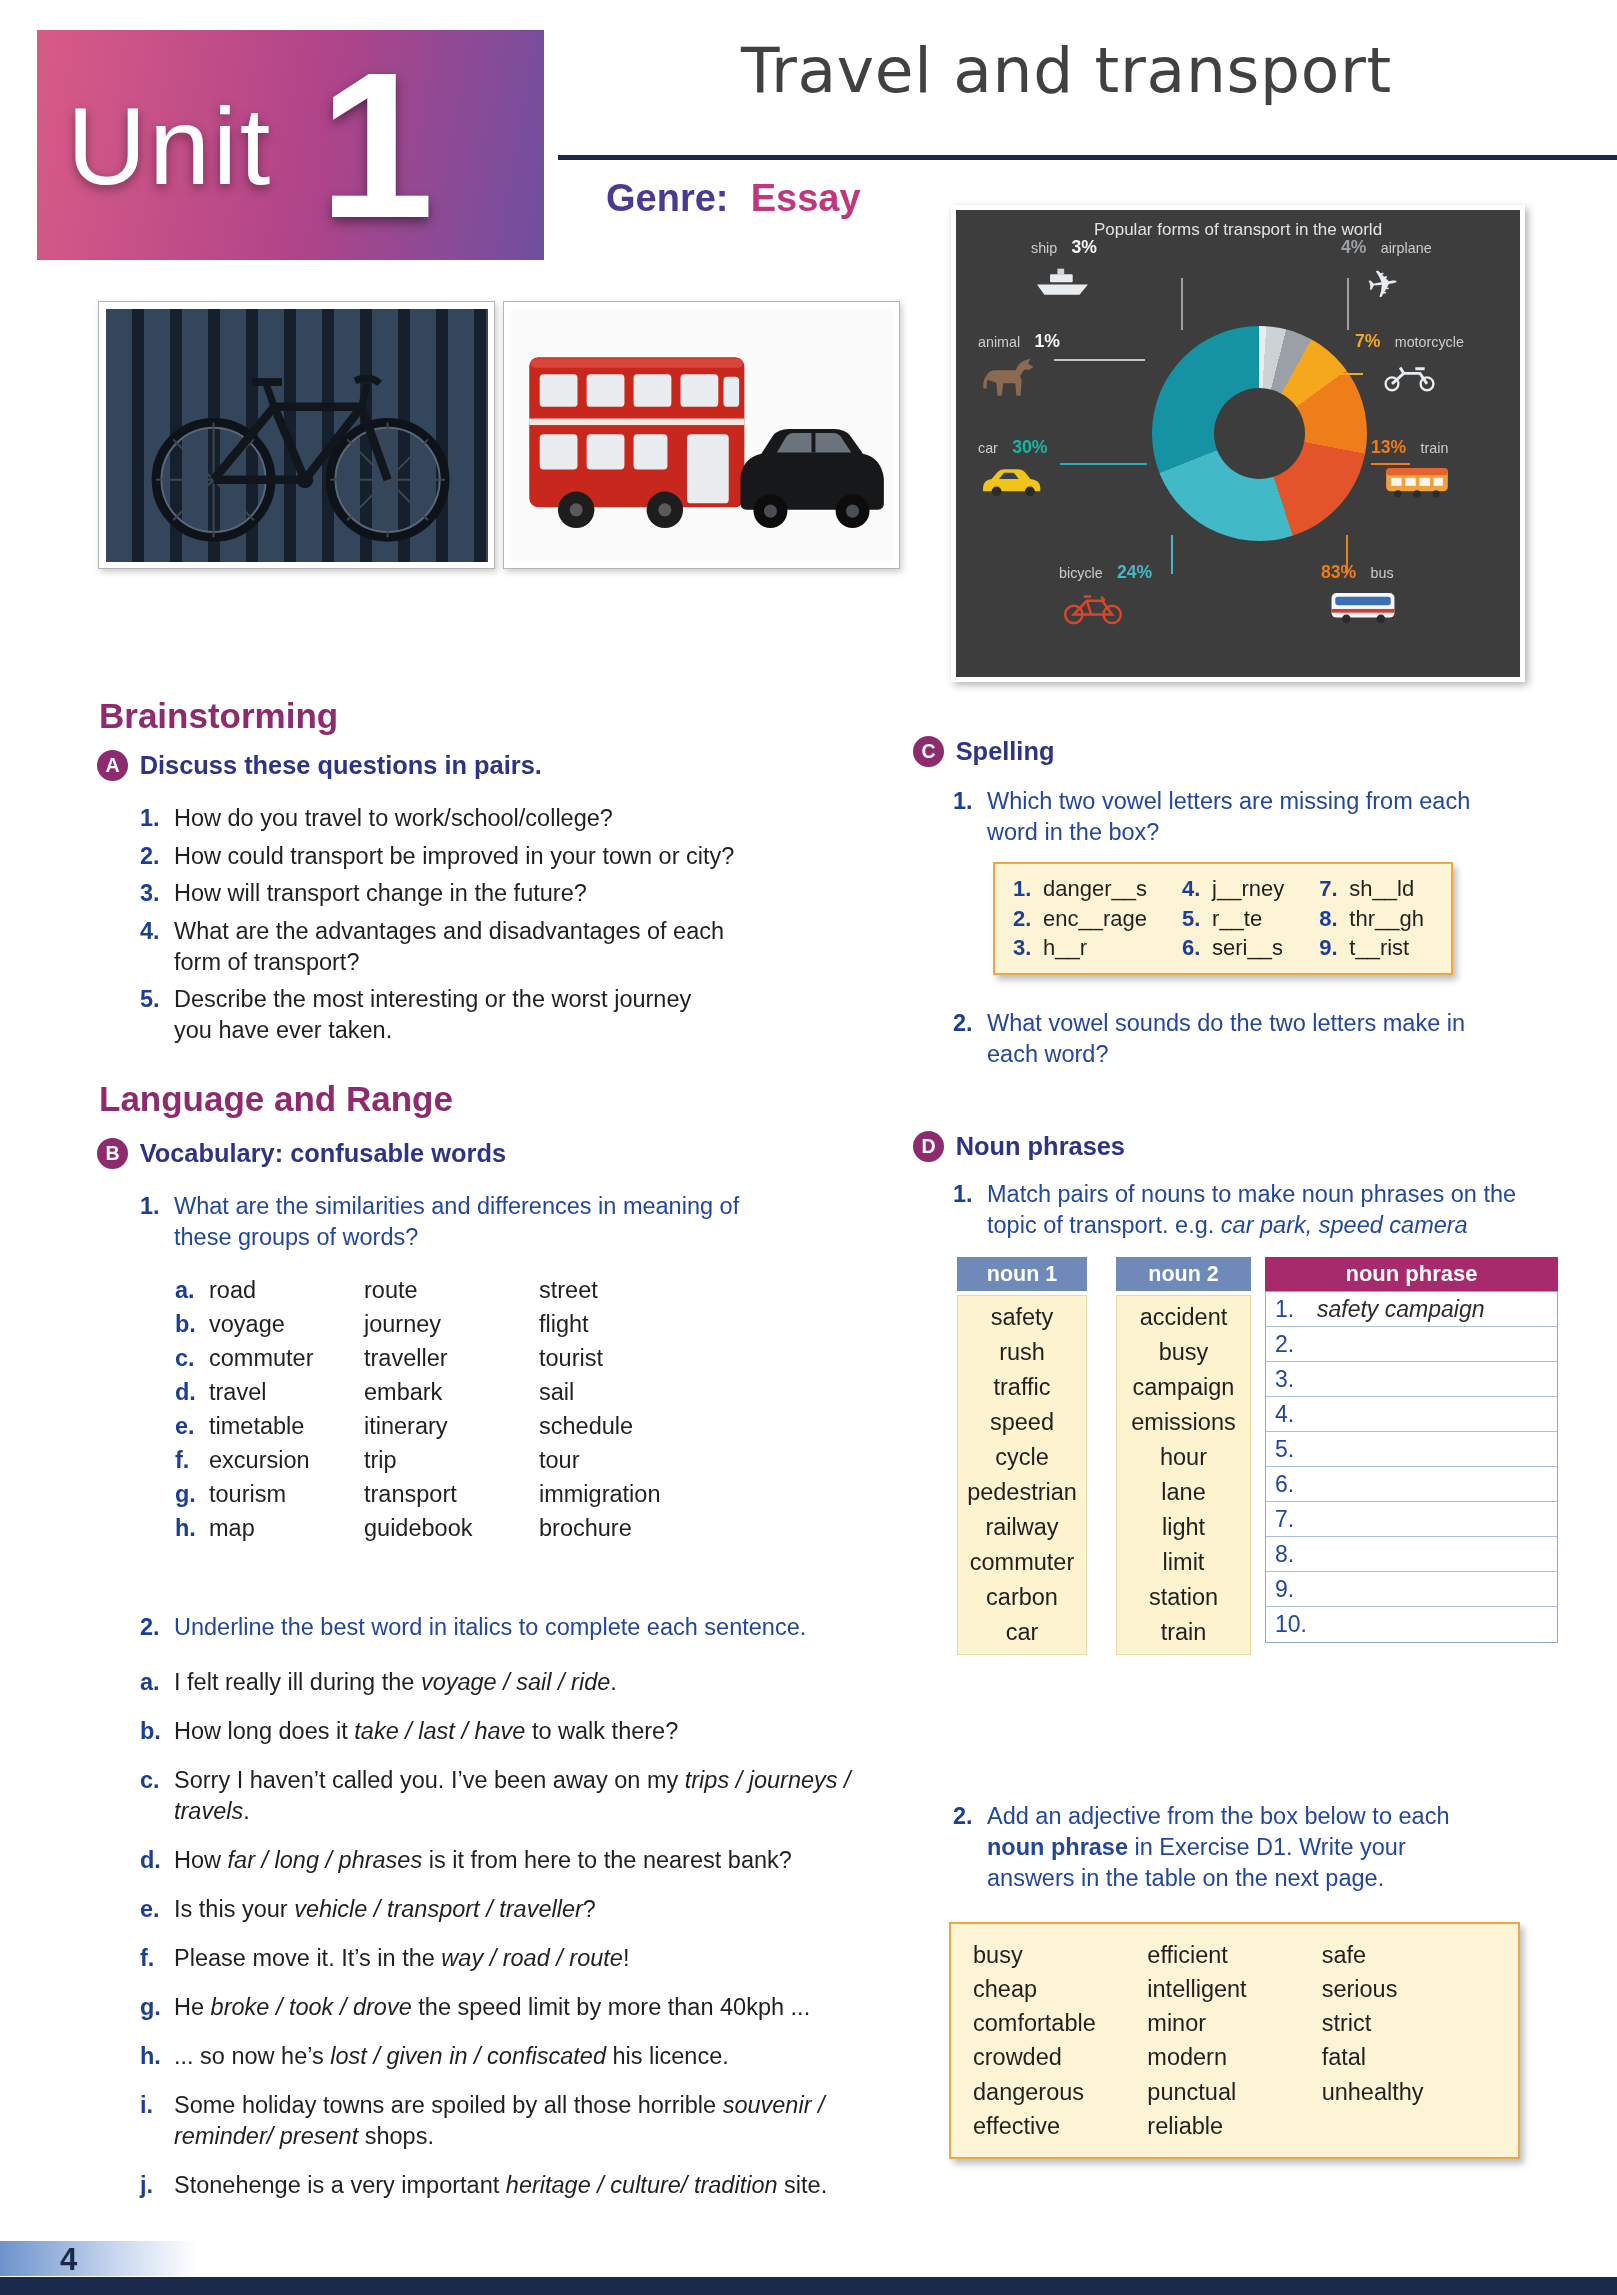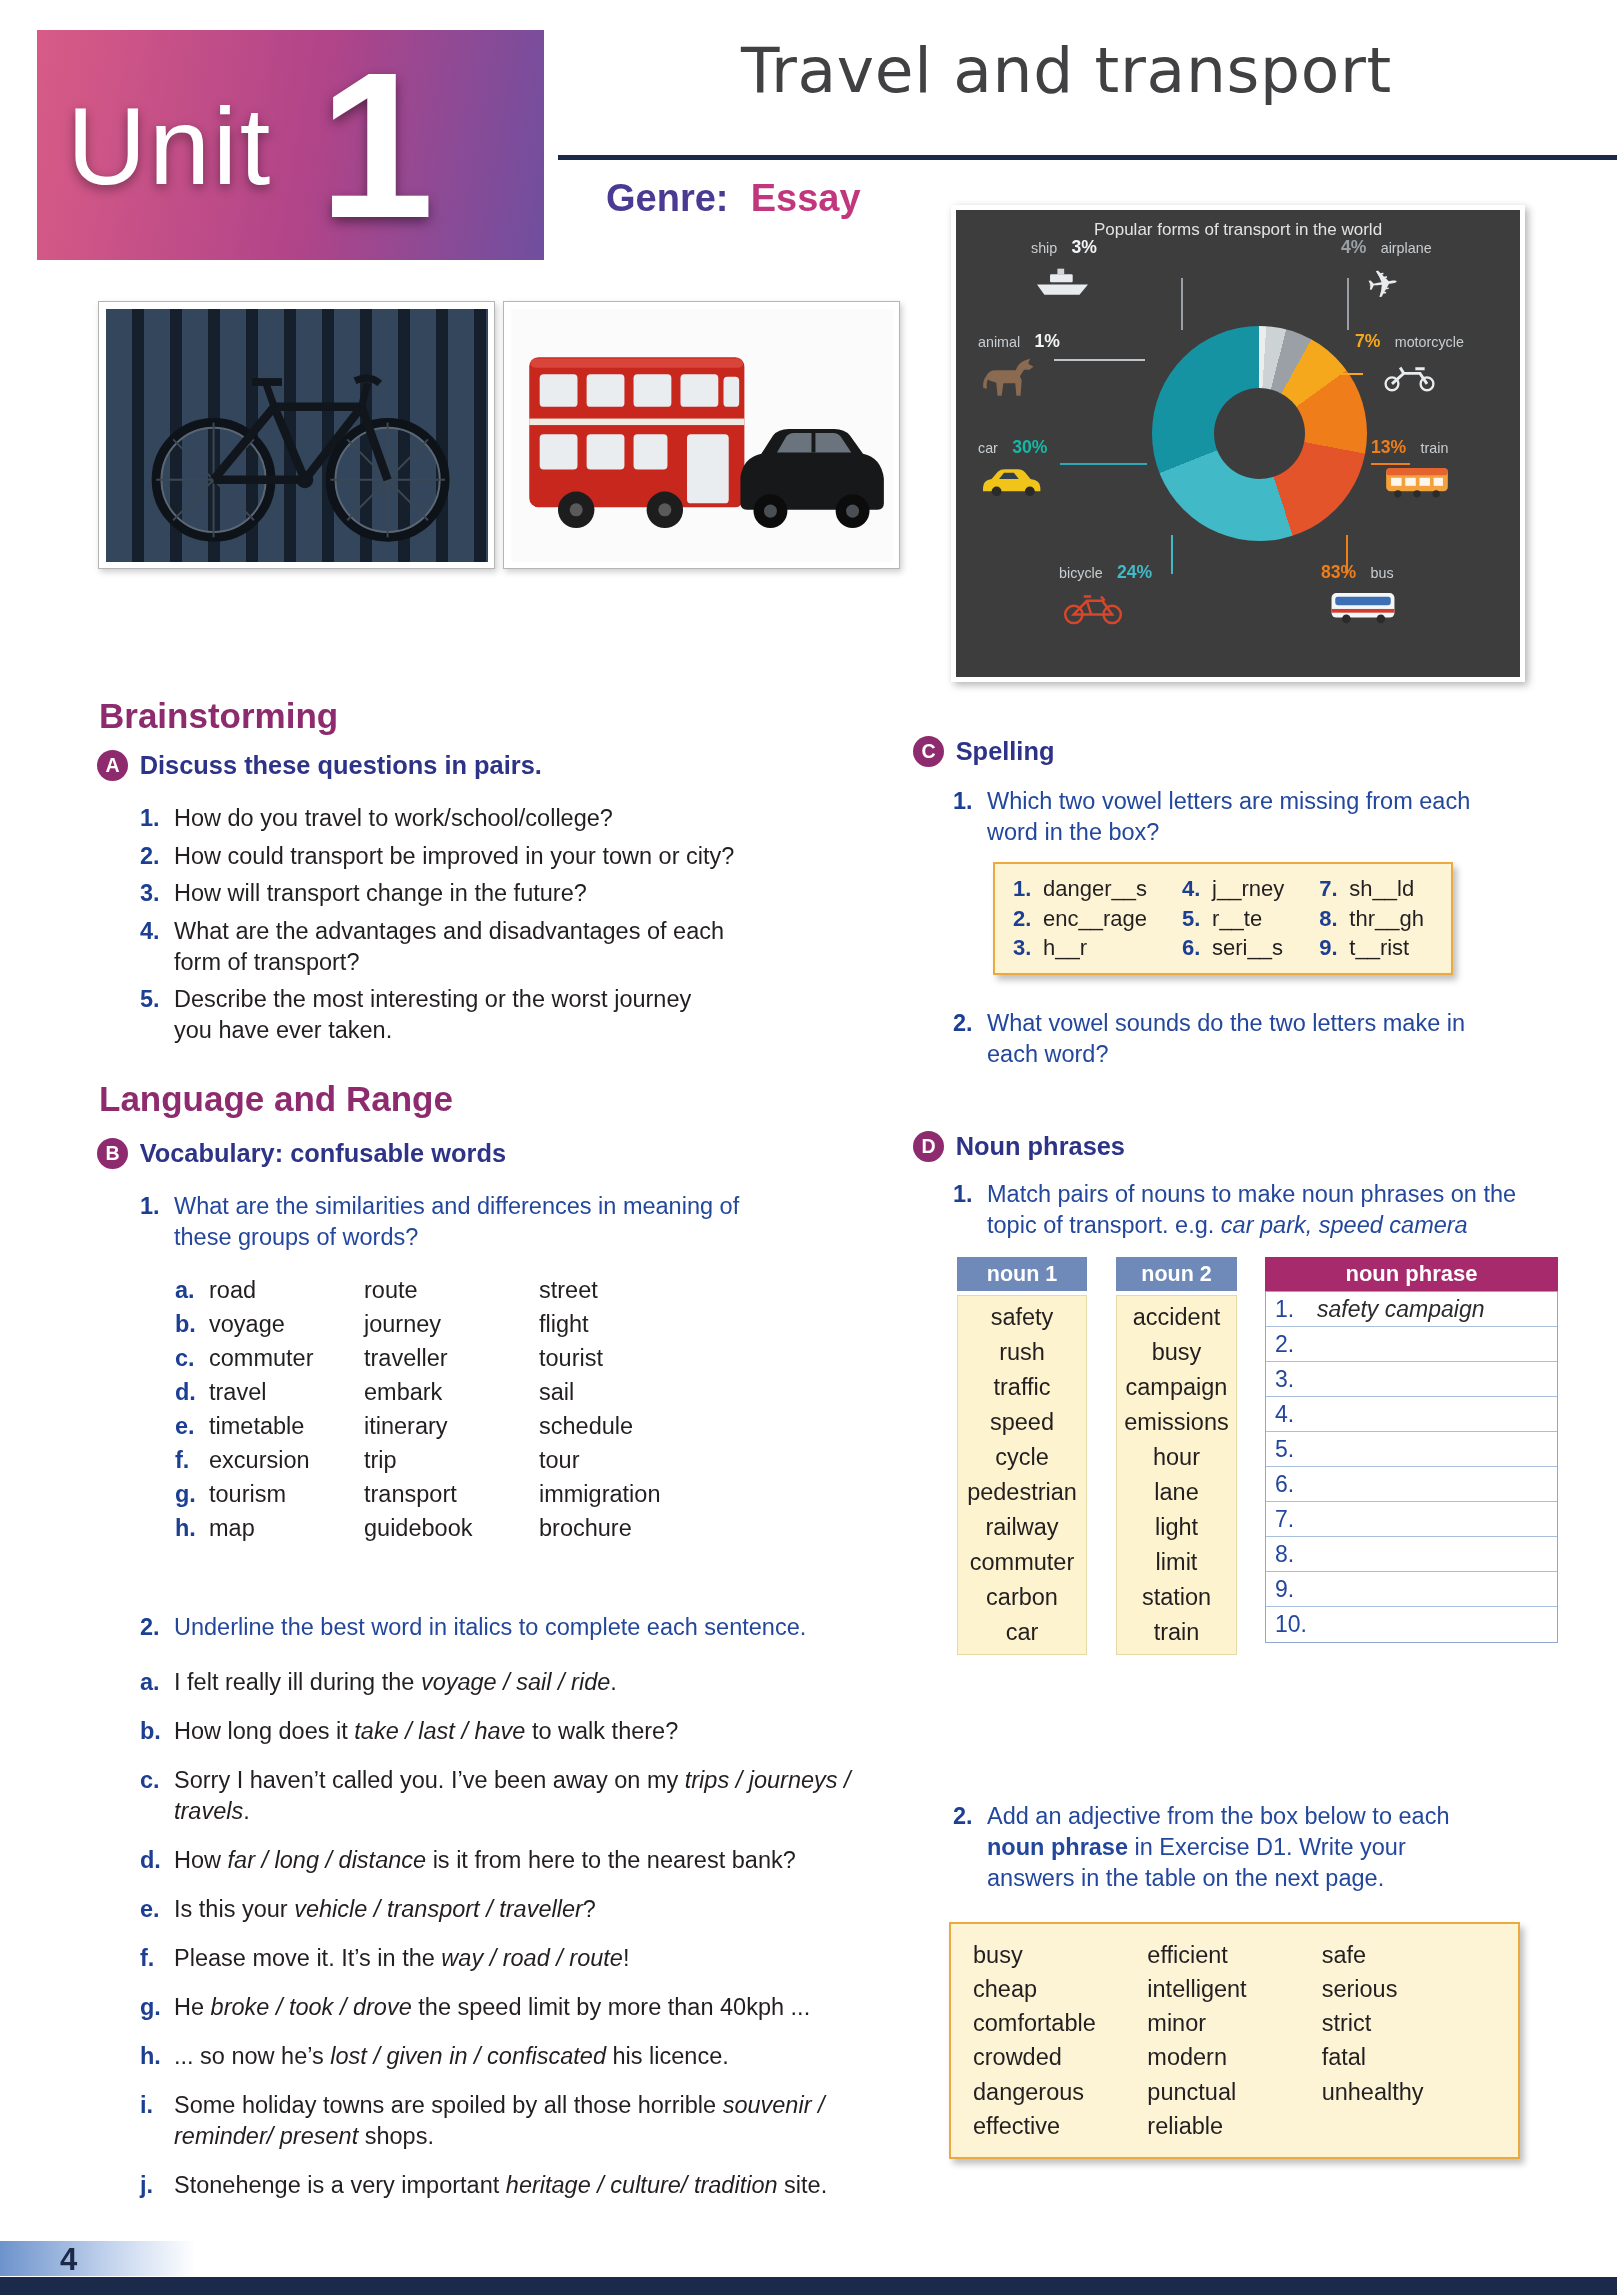--- a/index.html
+++ b/index.html
@@ -397,21 +397,21 @@
     <div class="row sent">
       <span class="ltr">b.</span>
       <span style="width:704px;"><span>How long does it </span><span style="font-style: italic;">take / last / have</span><span> to walk there?</span></span>
     </div>
     <div class="row sent">
       <span class="ltr">c.</span>
       <span style="width:704px;"><span>Sorry I haven’t called you. I’ve been away on my </span><span style="font-style: italic;">trips / journeys / travels</span><span>.</span></span>
     </div>
     <div class="row sent">
       <span class="ltr">d.</span>
-      <span style="width:704px;"><span>How </span><span style="font-style: italic;">far / long / distance</span><span> is it from here to the nearest bank?</span></span>
+      <span style="width:704px;"><span>How </span><span style="font-style: italic;">far / long / phrases</span><span> is it from here to the nearest bank?</span></span>
     </div>
     <div class="row sent">
       <span class="ltr">e.</span>
       <span style="width:704px;"><span>Is this your </span><span style="font-style: italic;">vehicle / transport / traveller</span><span>?</span></span>
     </div>
     <div class="row sent">
       <span class="ltr">f.</span>
       <span style="width:704px;"><span>Please move it. It’s in the </span><span style="font-style: italic;">way / road / route</span><span>!</span></span>
     </div>
     <div class="row sent">
@@ -507,21 +507,21 @@
       <div>speed</div>
       <div>cycle</div>
       <div>pedestrian</div>
       <div>railway</div>
       <div>commuter</div>
       <div>carbon</div>
       <div>car</div>
     </div>
   </div>
 
-  <div class="abs" style="left:1116px;top:1257px;width:121px;">
+  <div class="abs" style="left:1116px;top:1257px;width:135px;">
     <div class="thdr thdr-blue">noun 2</div>
     <div class="ncol" style="margin-top:3.9px;">
       <div>accident</div>
       <div>busy</div>
       <div>campaign</div>
       <div>emissions</div>
       <div>hour</div>
       <div>lane</div>
       <div>light</div>
       <div>limit</div>

